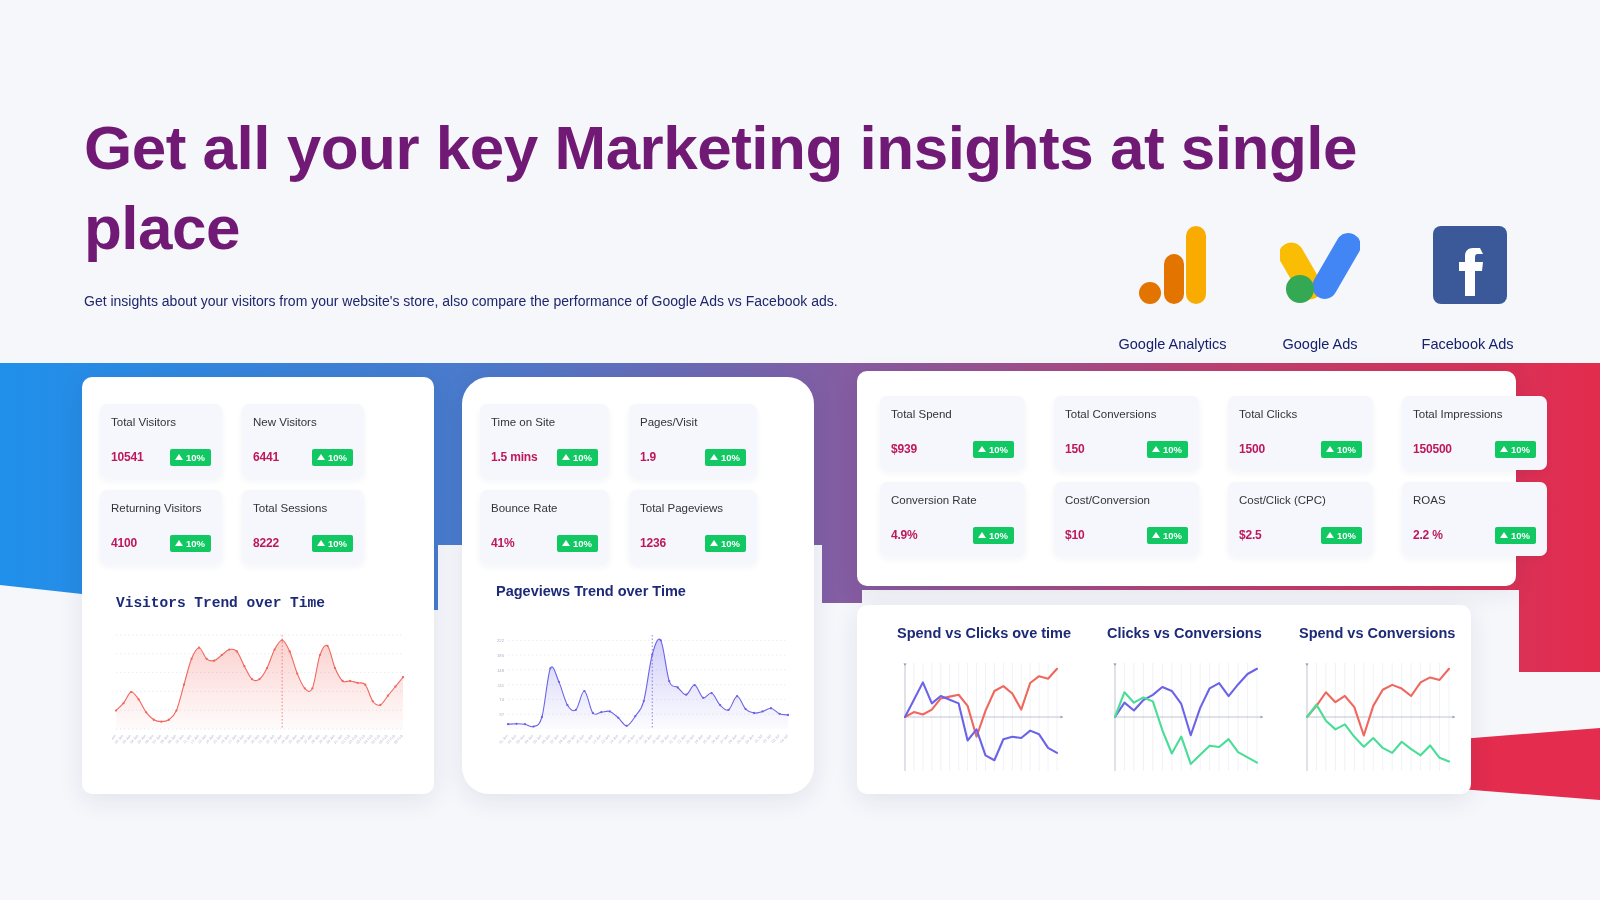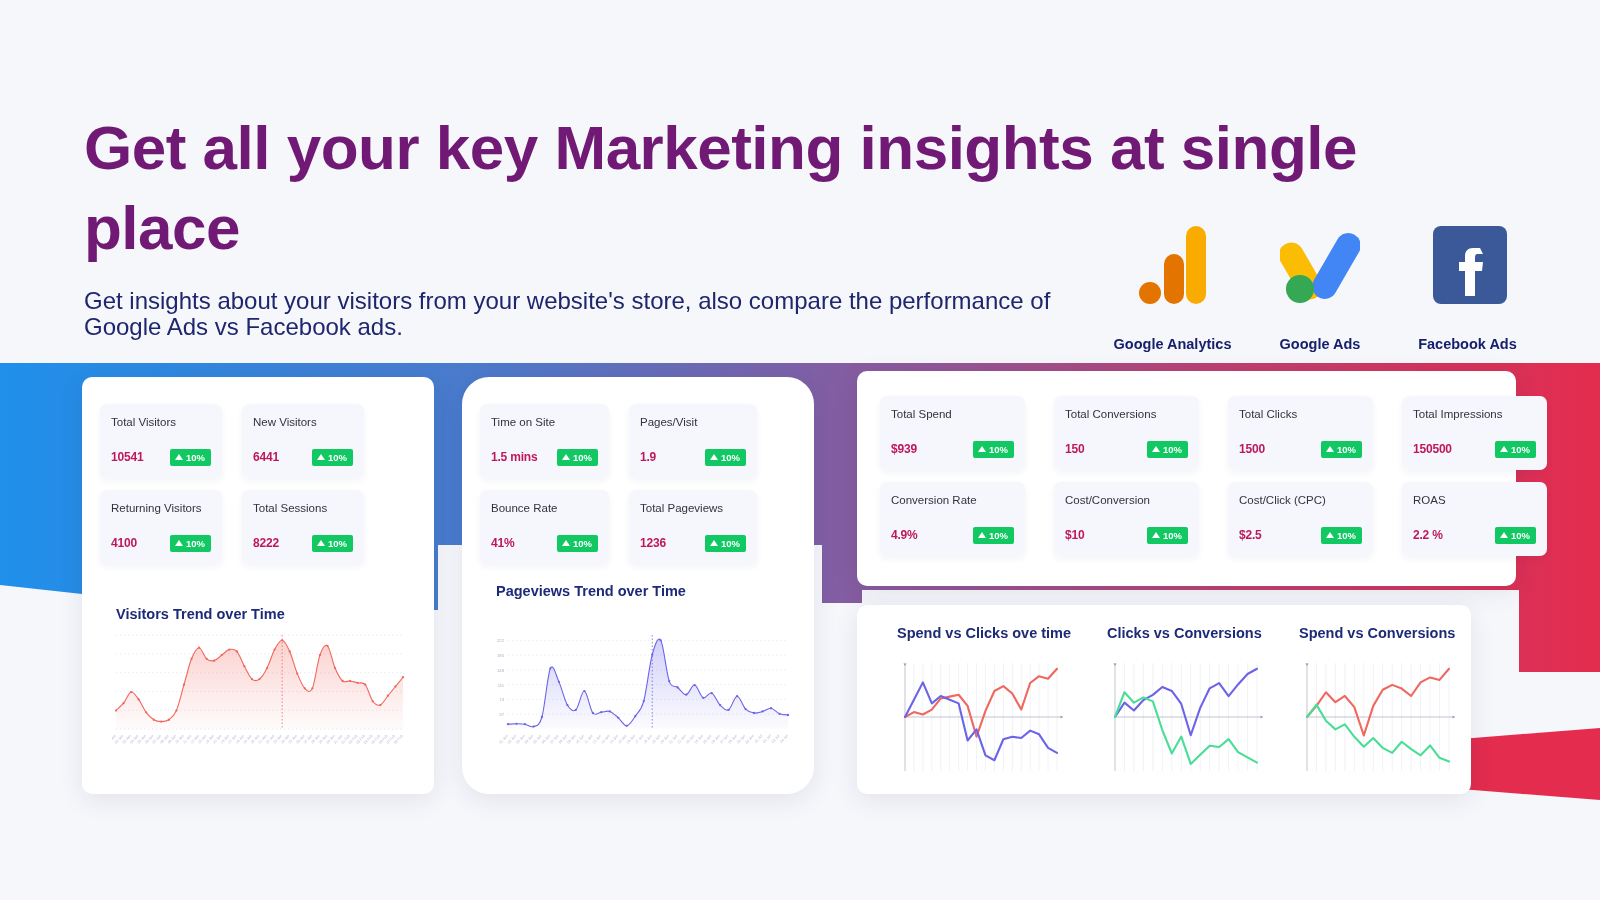--- a/index.html
+++ b/index.html
@@ -24,21 +24,21 @@
     font-size: 62px;
     line-height: 80px;
     font-weight: 700;
     color: #701a75;
     letter-spacing: -0.5px;
   }
   #page-subtitle {
     position: absolute;
     left: 84px; top: 288px;
     width: 1030px;
-    font-size: 24px;
+    font-size: 14px;
     line-height: 26px;
     color: #1e266d;
   }
 
   #logo-row {
     position: absolute;
     left: 1110px; top: 222px;
     width: 420px; height: 130px;
     display: flex;
     align-items: flex-end;
@@ -47,21 +47,21 @@
   .logo-item {
     width: 125px;
     display: flex;
     flex-direction: column;
     align-items: center;
   }
   .logo-mark { height: 86px; display: flex; align-items: flex-end; justify-content: center; }
   .logo-label {
     margin-top: 28px;
     font-size: 14.5px;
-    font-weight: 700;
+    font-weight: 400;
     color: #16206b;
     white-space: nowrap;
   }
 
   
   .panel {
     position: absolute;
     background: #ffffff;
     border-radius: 10px;
     box-shadow: 0 6px 26px rgba(20,30,80,.09);
@@ -132,21 +132,21 @@
     border-bottom: 6px solid #ffffff;
   }
 
   
   .chart-title {
     font-size: 14.5px;
     font-weight: 700;
     color: #1c2a77;
     white-space: nowrap;
   }
-  #title-visitors  { position: absolute; left: 34px; top: 229px; }
+  #title-visitors  { position: absolute; left: 34px; top: 218px; font-family: Liberation Mono, monospace; }
   #title-pageviews { position: absolute; left: 34px; top: 206px; }
 
   #chart-visitors  { position: absolute; left: 30px;  top: 252px; width: 295px; height: 130px; }
   #chart-pageviews { position: absolute; left: 28px;  top: 252px; width: 302px; height: 130px; }
 
   .mini-chart-col { position: absolute; top: 20px; width: 205px; }
   #mini-col-1 { left: 40px; }
   #mini-col-2 { left: 250px; }
   #mini-col-3 { left: 442px; }
   .mini-chart-col .chart-title { display: block; margin-bottom: 16px; }

